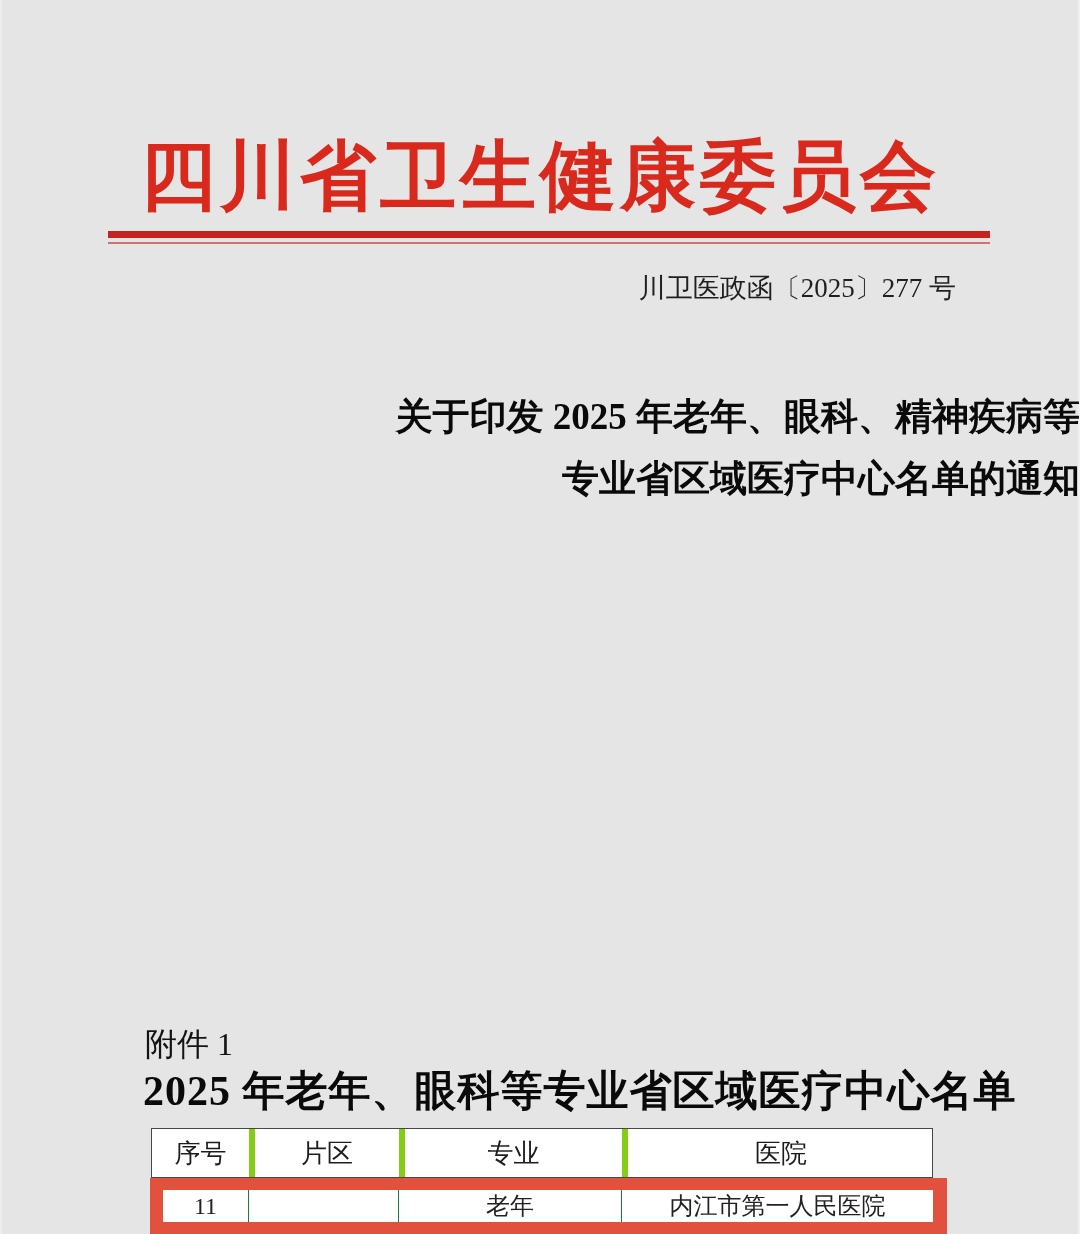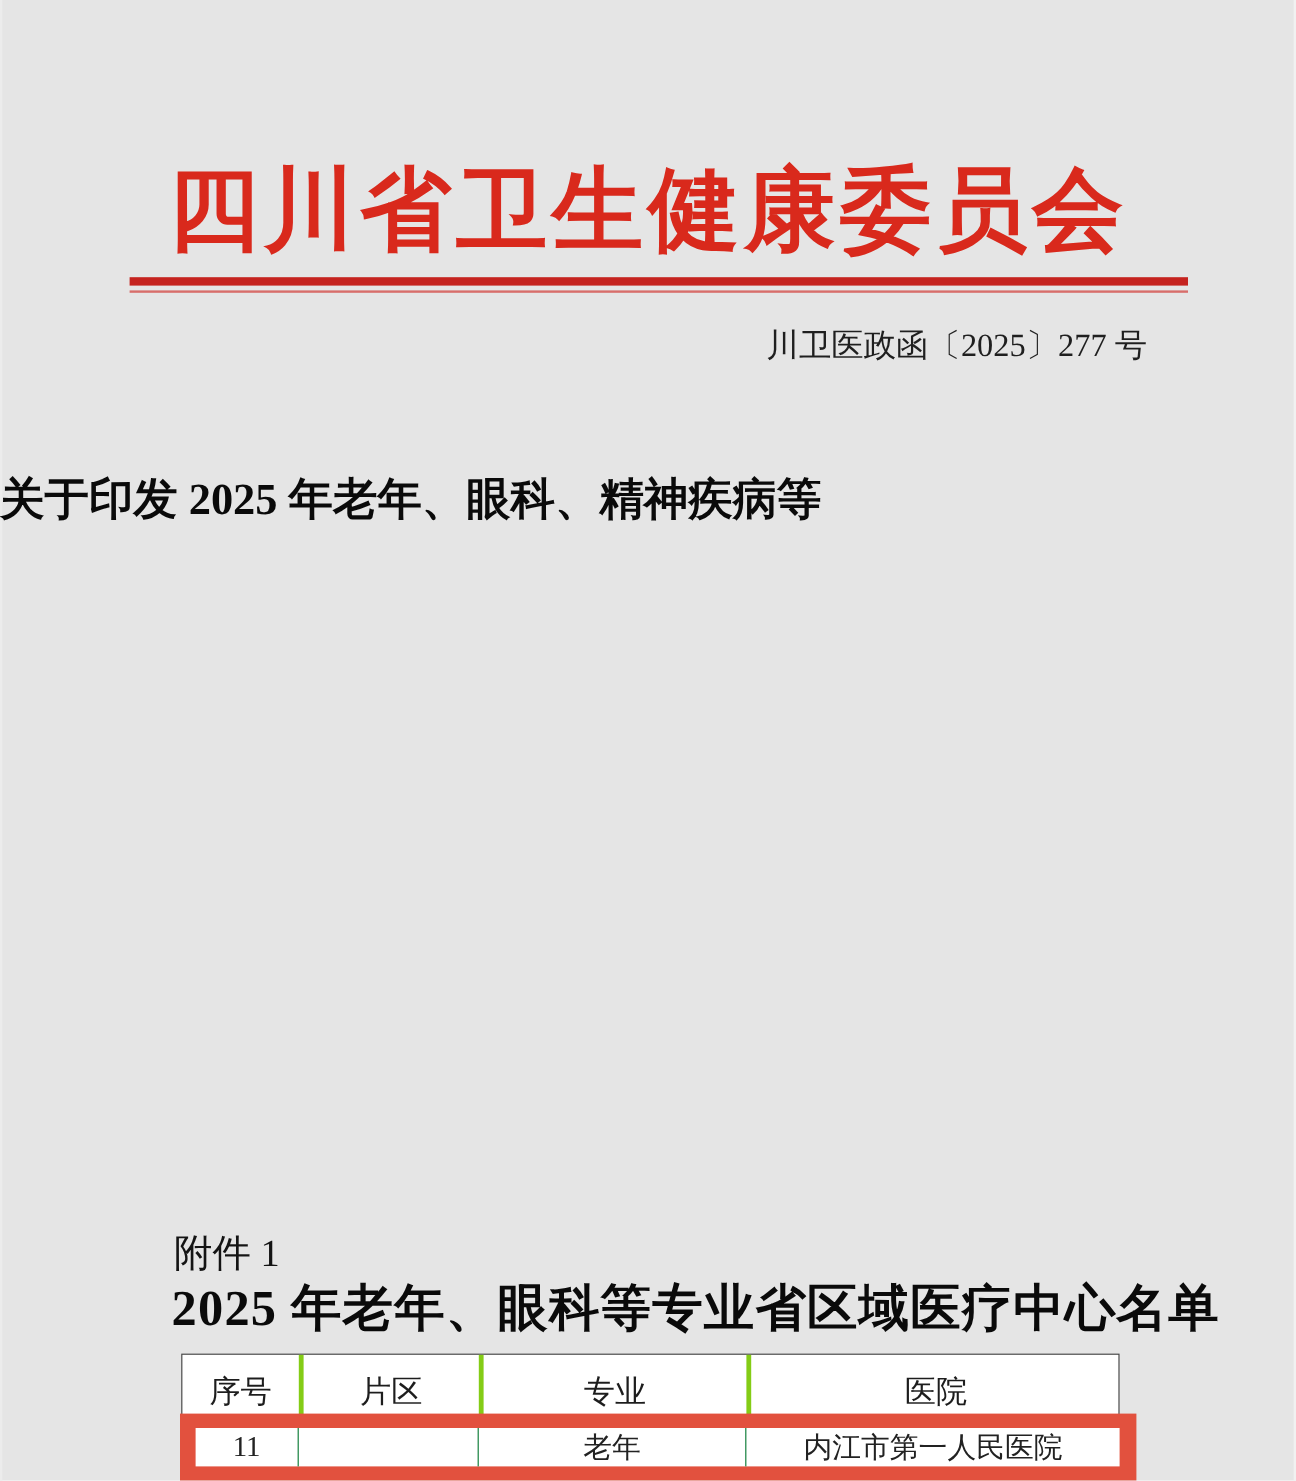--- a/index.html
+++ b/index.html
@@ -46,21 +46,21 @@
     top: 270px;
     right: 124px;
     font-size: 27px;
     line-height: 36px;
     color: #1f1f1f;
     white-space: nowrap;
   }
   .doc-title {
     position: absolute;
     top: 386px; left: 0; right: 0;
-    text-align: left;
+    text-align: right;
     font-size: 37px;
     line-height: 62px;
     font-weight: 700;
     color: #0a0a0a;
   }
   .body-block {
     position: absolute;
     top: 560px;
     left: 144px;
     width: 818px;
@@ -87,34 +87,34 @@
     font-weight: 700;
     letter-spacing: 1px;
     color: #0a0a0a;
     white-space: nowrap;
   }
   .roster-table-header {
     position: absolute;
     top: 1128px;
     left: 151px;
     width: 782px;
-    height: 62px;
+    height: 50px;
     display: grid;
     grid-template-columns: 97px 150px 223px 312px;
     border: 1px solid #474747;
     background: #ffffff;
   }
   .roster-table-header .cell {
     display: flex;
     align-items: center;
     justify-content: center;
     font-size: 26px;
     color: #1d1d1d;
   }
-  .roster-table-header .cell + .cell { border-left: 4px solid #84cc16; }
+  .roster-table-header .cell + .cell { border-left: 6px solid #84cc16; }
   .highlight-band {
     position: absolute;
     top: 1178px;
     left: 150px;
     width: 797px;
     height: 56px;
     background: #e2513e;
     padding: 12px 14px 12px 13px;
   }
   .highlight-band .row-inner {
@@ -147,20 +147,21 @@
   <div class="red-rule">
     <div class="thick"></div>
     <div class="gap"></div>
     <div class="thin"></div>
   </div>
 
   <div class="doc-number">川卫医政函〔2025〕277 号</div>
 
   <div class="doc-title">
     <div>关于印发 2025 年老年、眼科、精神疾病等</div>
+    <div>专业省区域医疗中心名单的通知</div>
   </div>
 
 
   <div class="att-label">附件 1</div>
 
   <div class="att-heading">2025 年老年、眼科等专业省区域医疗中心名单</div>
 
   <div class="roster-table-header">
     <div class="cell">序号</div>
     <div class="cell">片区</div>

